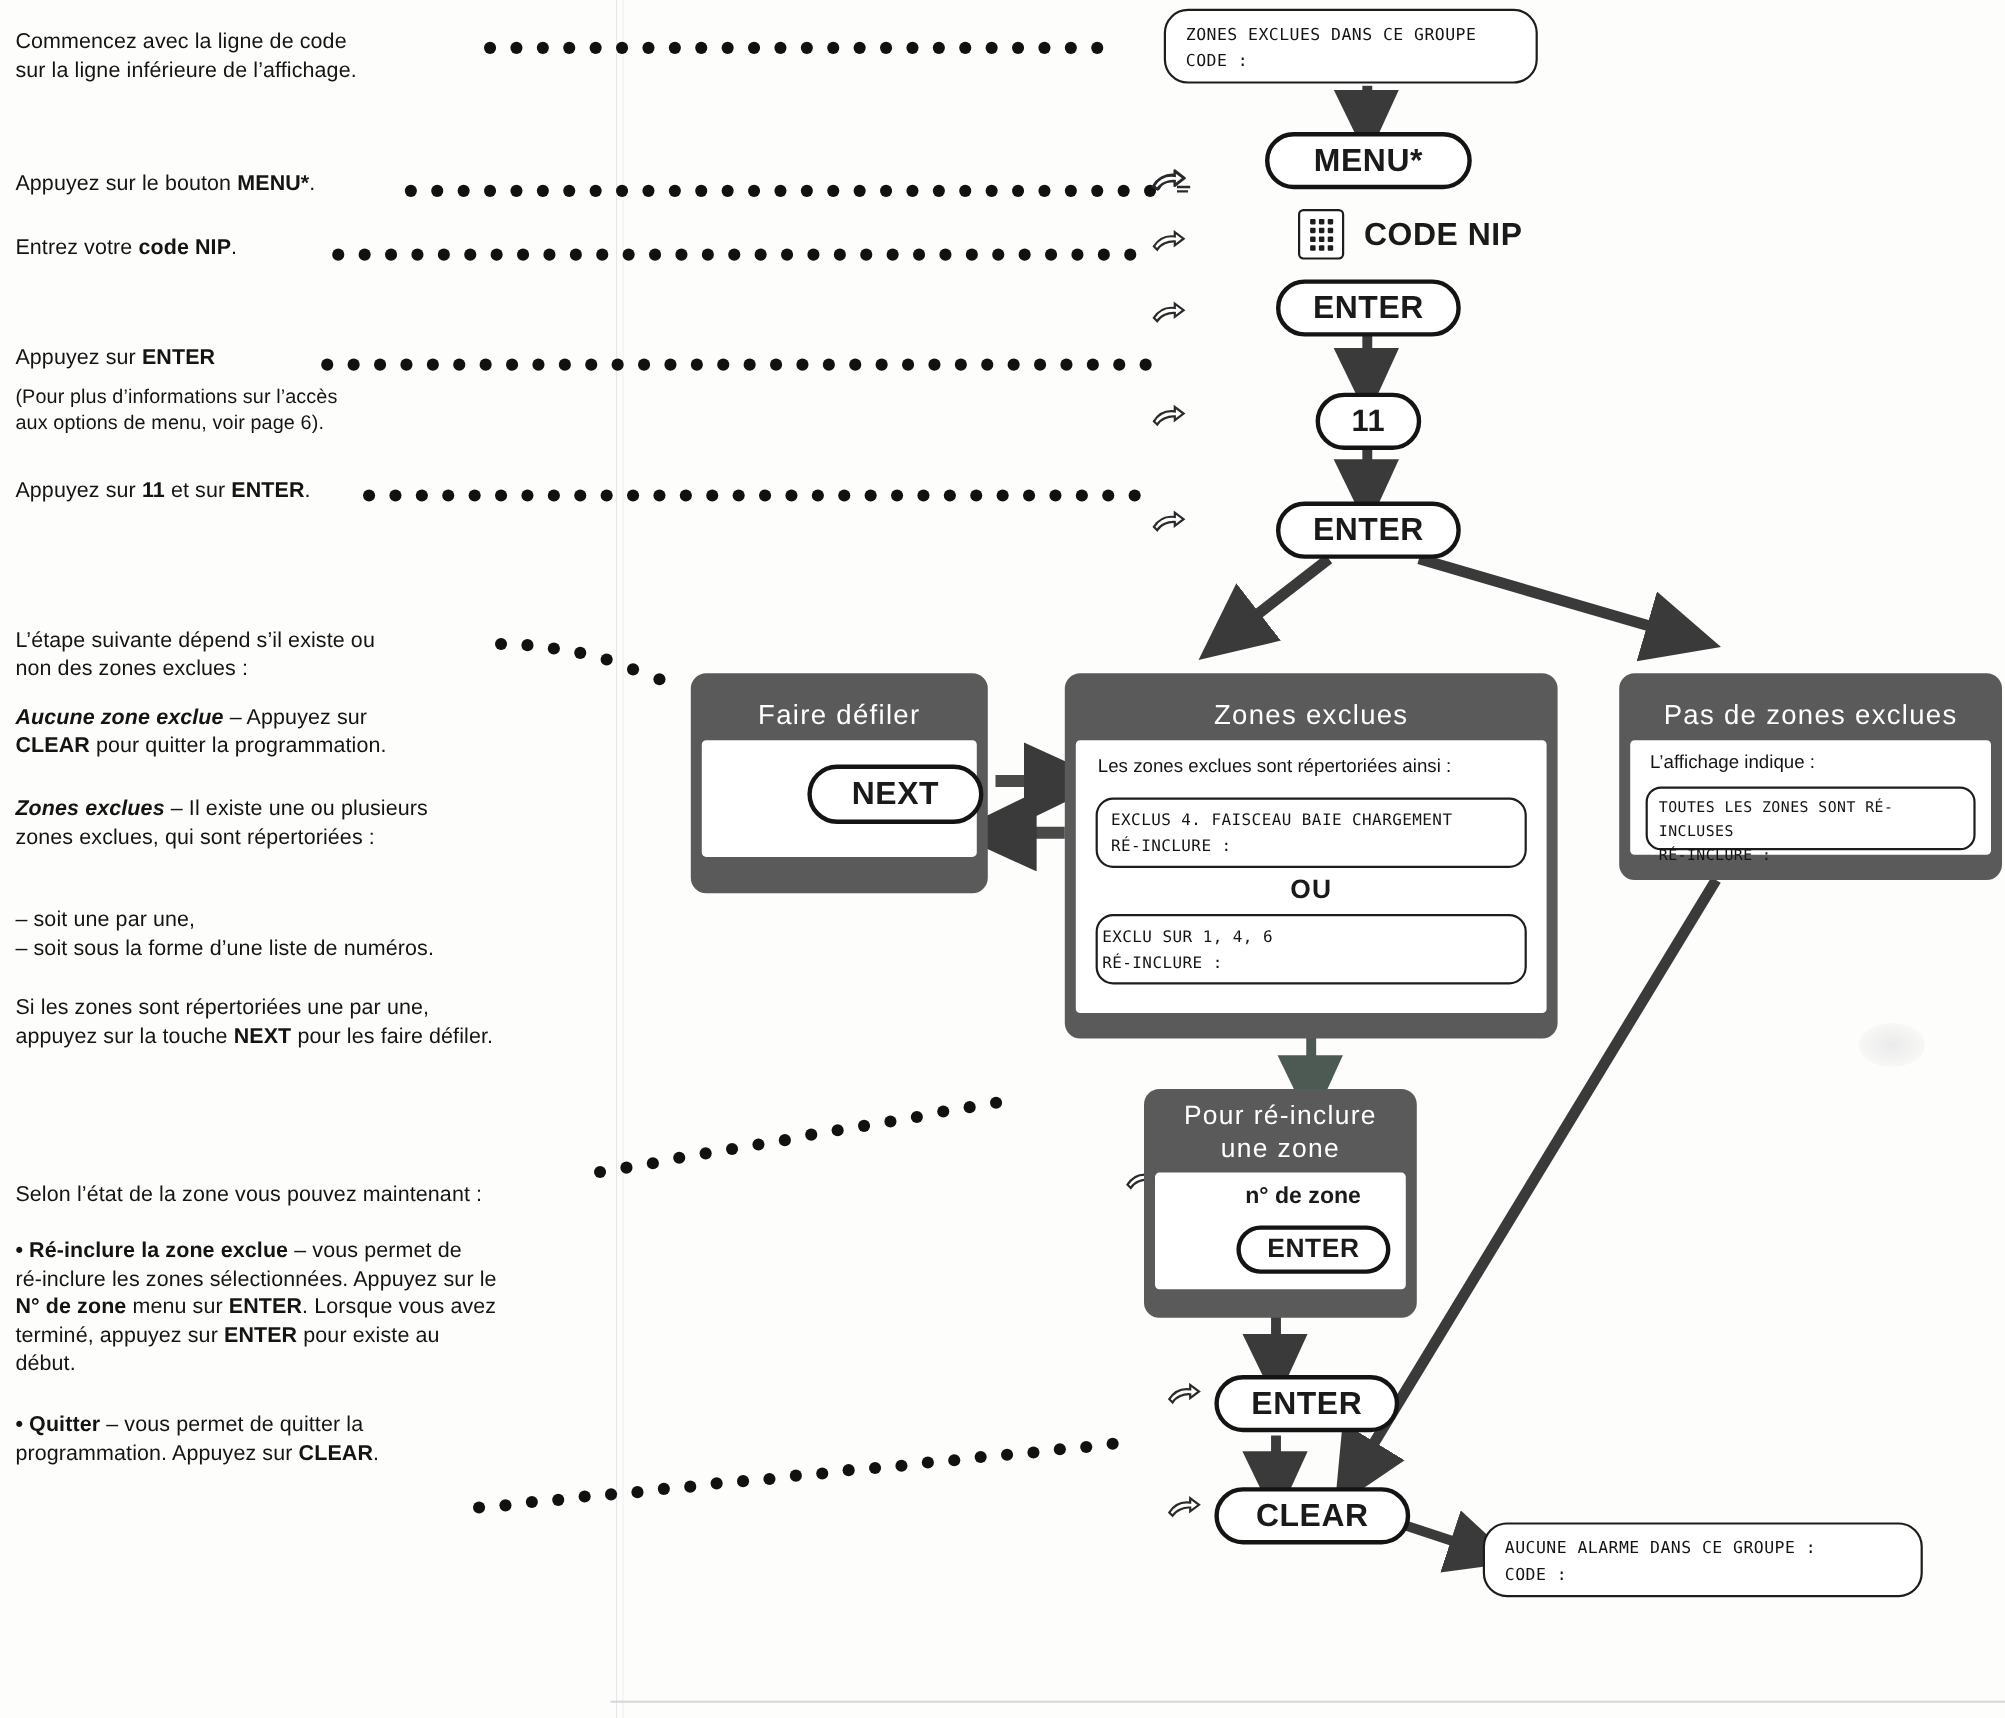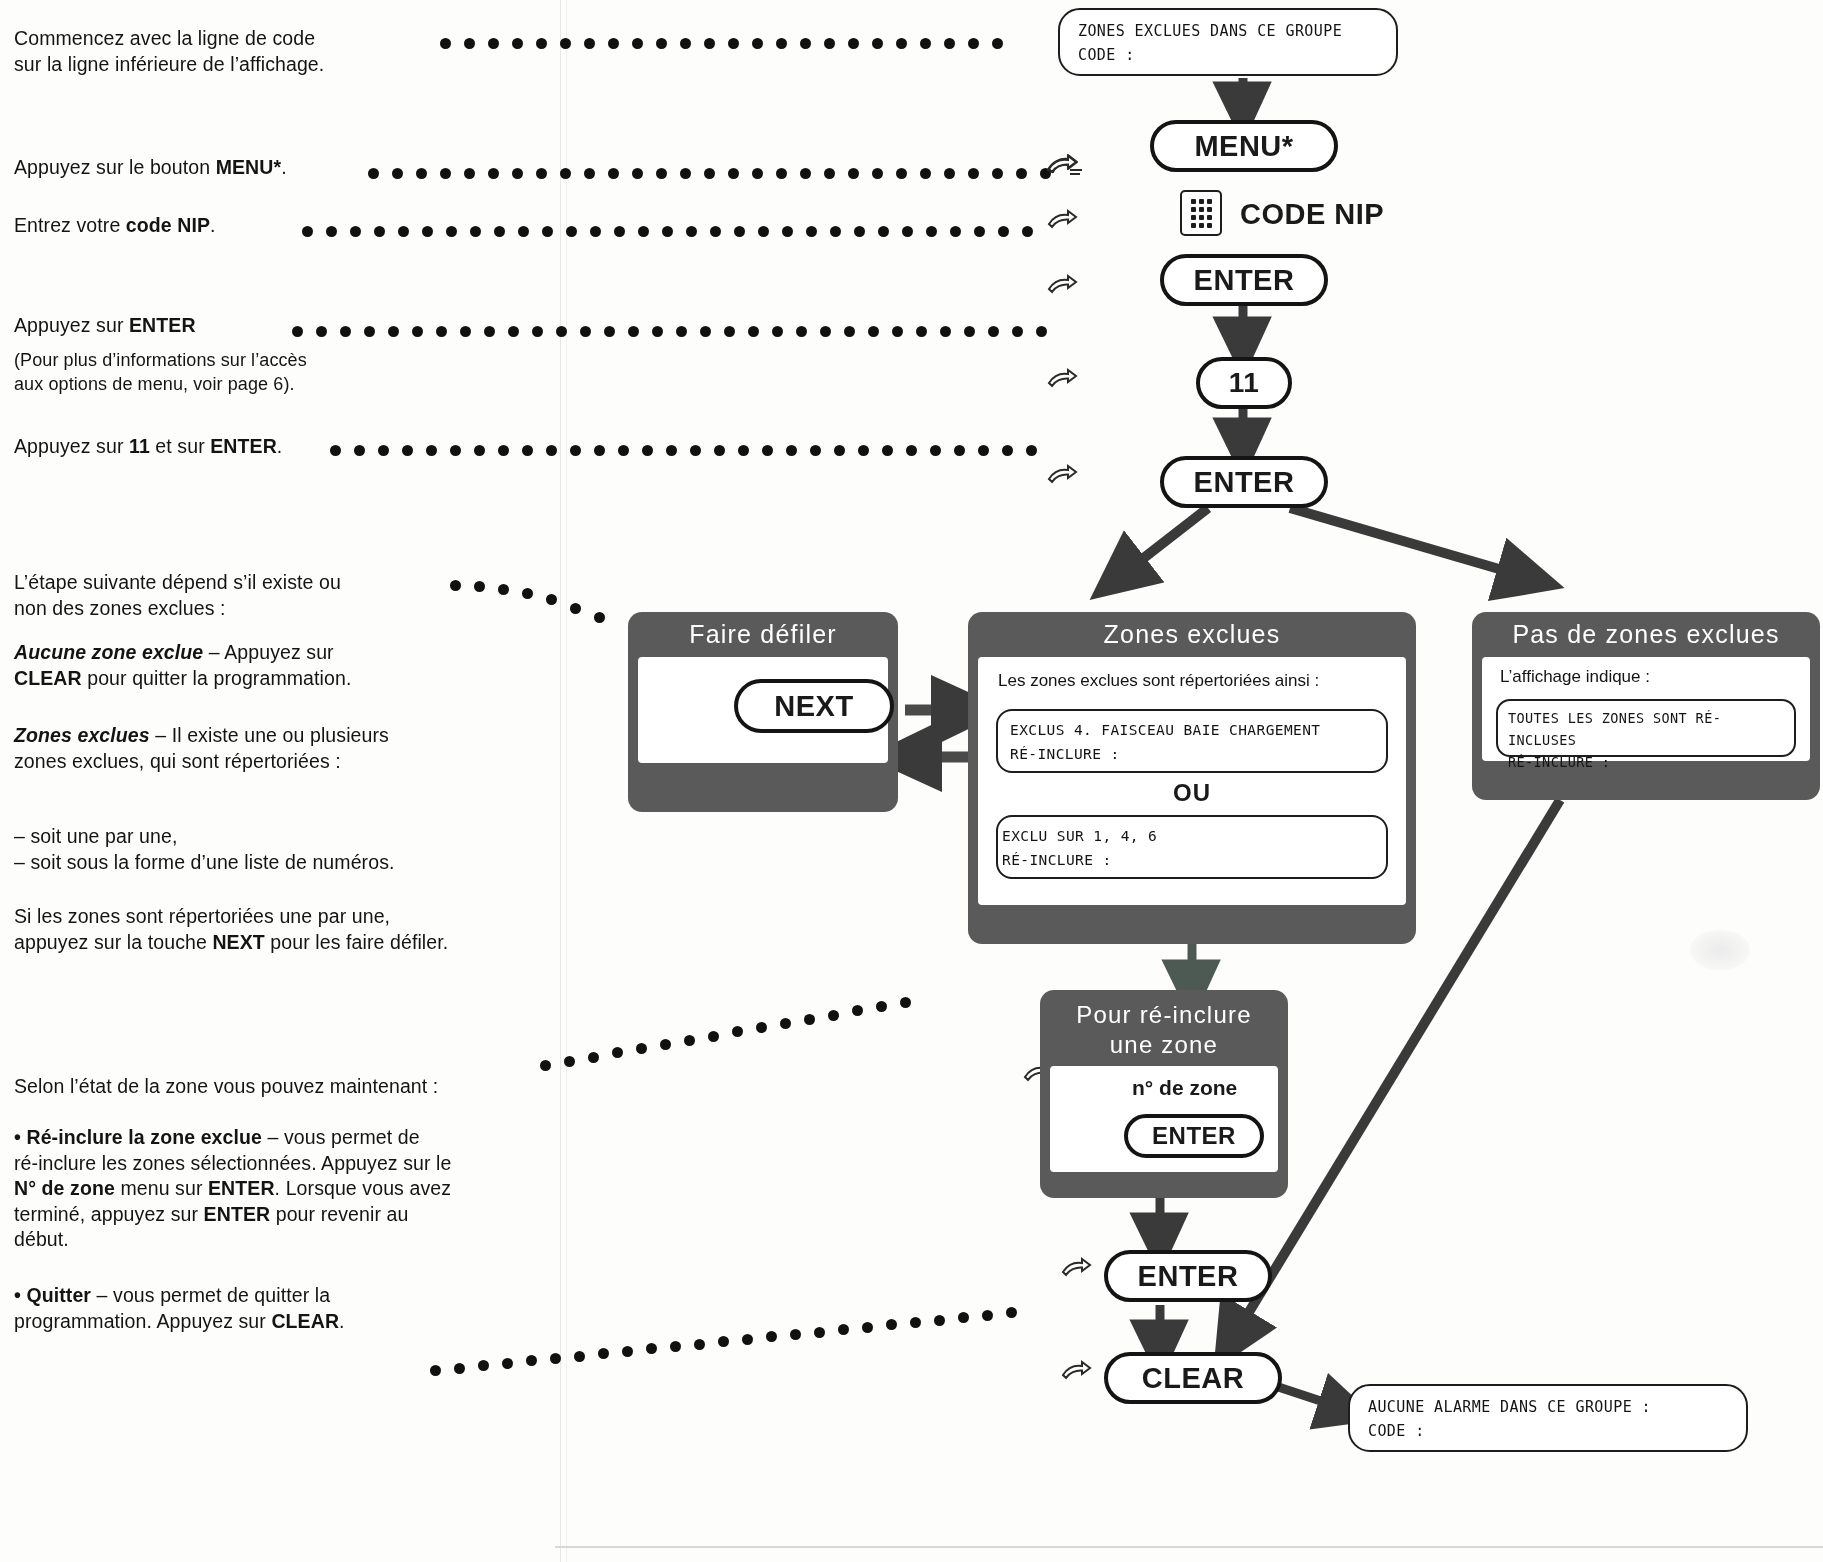--- a/index.html
+++ b/index.html
@@ -75,21 +75,21 @@
       grid-template-rows:repeat(4,5px);gap:3px;}
   .keypad .grid i{display:block;width:5px;height:5px;background:#1d1d1d;border-radius:1px;}
 
   
   .hand{position:absolute;width:46px;height:30px;}
 
   
   .panel{position:absolute;background:#5a5a5a;border-radius:14px;box-sizing:border-box;}
   .panel .ptitle{
      color:#fff;text-align:center;font-size:25px;font-weight:400;
-     padding-top:8px;letter-spacing:1.2px;
+     padding-top:24px;letter-spacing:1.2px;
   }
   .panel .pbody{
      background:#fff;margin:10px;border-radius:4px;box-sizing:border-box;
      position:relative;
   }
   .panel .pnote{font-size:17px;padding:14px 16px 4px 20px;color:#141414;}
 
   .ou{font-weight:bold;font-size:24px;text-align:center;letter-spacing:1px;}
 
   
@@ -191,21 +191,21 @@
   </div>
 
   <div class="instr" style="left:14px;top:1074px;width:540px;">
     <span>Selon l’état de la zone vous pouvez maintenant :</span>
   </div>
 
   <div class="instr" style="left:14px;top:1125px;width:545px;">
     <b>• Ré-inclure la zone exclue</b><span> – vous permet de</span><br>
     <span>ré-inclure les zones sélectionnées. Appuyez sur le</span><br>
     <b>N° de zone</b><span> menu sur </span><b>ENTER</b><span>. Lorsque vous avez</span><br>
-    <span>terminé, appuyez sur </span><b>ENTER</b><span> pour revenir au</span><br>
+    <span>terminé, appuyez sur </span><b>ENTER</b><span> pour existe au</span><br>
     <span>début.</span>
   </div>
 
   <div class="instr" style="left:14px;top:1283px;width:545px;">
     <b>• Quitter</b><span> – vous permet de quitter la</span><br>
     <span>programmation. Appuyez sur </span><b>CLEAR</b><span>.</span>
   </div>
 
   <div class="dots" id="d1" style="left:440px;top:38px;width:580px;">
       <span style="left:0px"></span>

